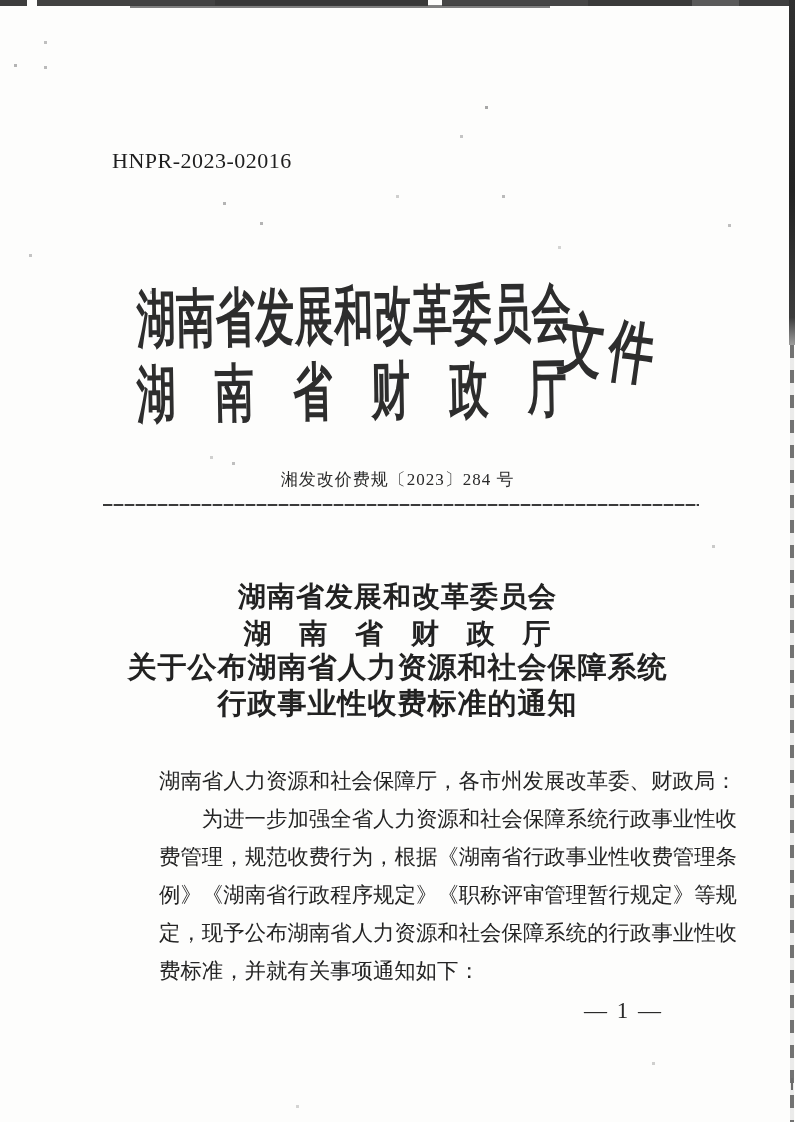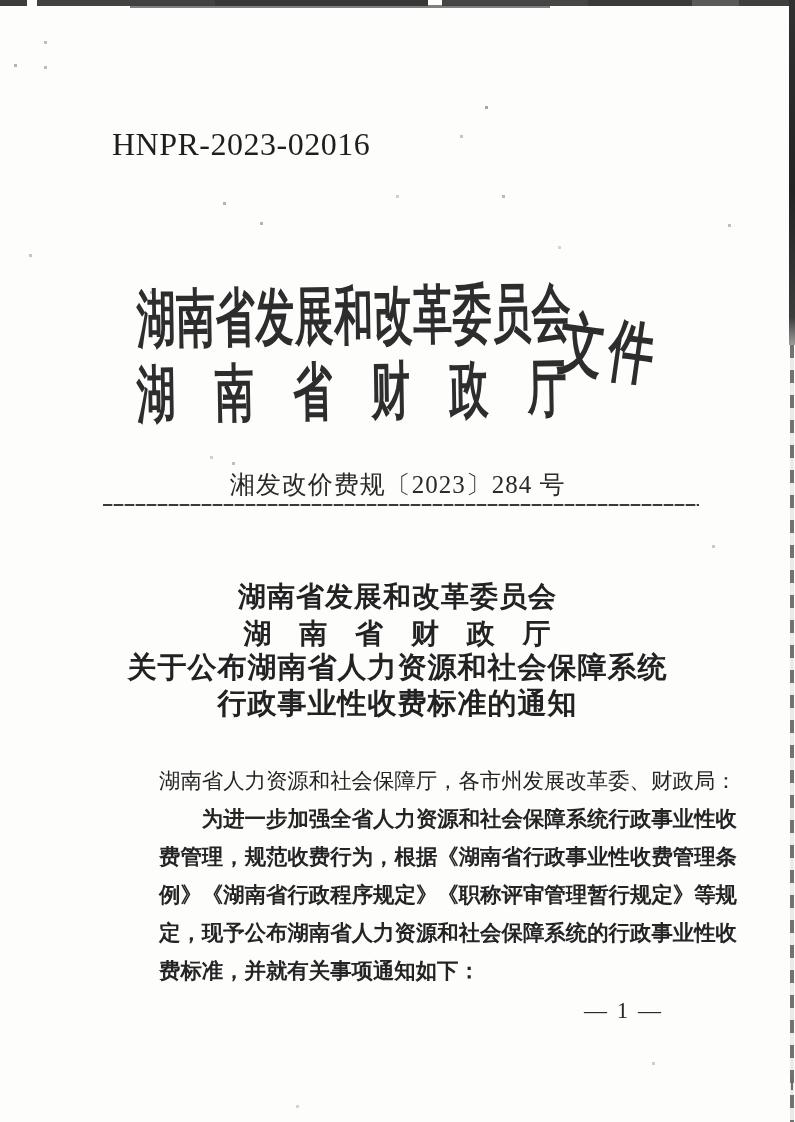--- a/index.html
+++ b/index.html
@@ -80,22 +80,22 @@
       232px 462px 0 rgba(130,130,130,.5),
       210px 456px 0 rgba(140,140,140,.4),
       728px 224px 0 rgba(130,130,130,.5),
       712px 545px 0 rgba(140,140,140,.45),
       296px 1105px 0 rgba(150,150,150,.4),
       652px 1062px 0 rgba(150,150,150,.45);
   }
   
   .doc-ref {
     position: absolute;
-    left: 112px; top: 126px;
-    font-size: 32px;
+    left: 112px; top: 148px;
+    font-size: 22px;
     letter-spacing: .5px;
     color: #1e1e1e;
   }
   .lh-line {
     position: absolute;
     font-weight: bold;
     color: #2d2d2d;
     white-space: nowrap;
     transform-origin: left top;
   }
@@ -122,21 +122,21 @@
     letter-spacing: 5px;
     white-space: nowrap;
     transform-origin: left top;
     transform: rotate(8deg) scaleY(1.5);
   }
   .doc-number {
     position: absolute;
     left: 0; top: 468px;
     width: 100%;
     text-align: center;
-    font-size: 25px;
+    font-size: 17px;
     letter-spacing: 1px;
     color: #2a2a2a;
   }
   .rule {
     position: absolute;
     left: 103px; top: 504px;
     width: 596px; height: 2px;
     background: repeating-linear-gradient(90deg,
       #3a3a3a 0px, #3a3a3a 9px,
       rgba(58,58,58,.35) 9px, rgba(58,58,58,.35) 11px);
@@ -166,21 +166,21 @@
     left: 112px; top: 762px;
     width: 578px;
     font-size: 21.4px;
     line-height: 38px;
     color: #242424;
     text-align: justify;
     margin-left: 47px;
   }
   .body-block p { margin: 0; }
   .salutation { white-space: nowrap; }
-  .para { text-indent: 2em; font-weight: bold; }
+  .para { text-indent: 2em; }
   .page-num {
     position: absolute;
     left: 584px; top: 998px;
     font-size: 23px;
     letter-spacing: 2px;
     color: #2a2a2a;
     white-space: nowrap;
   }
 </style>
 </head>

